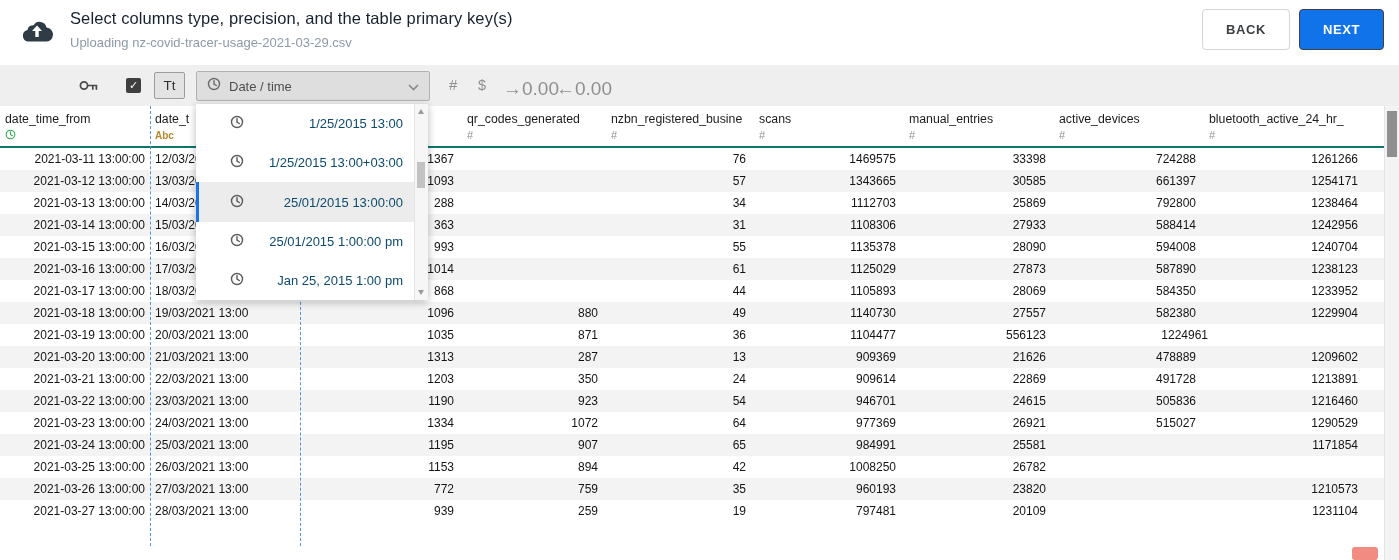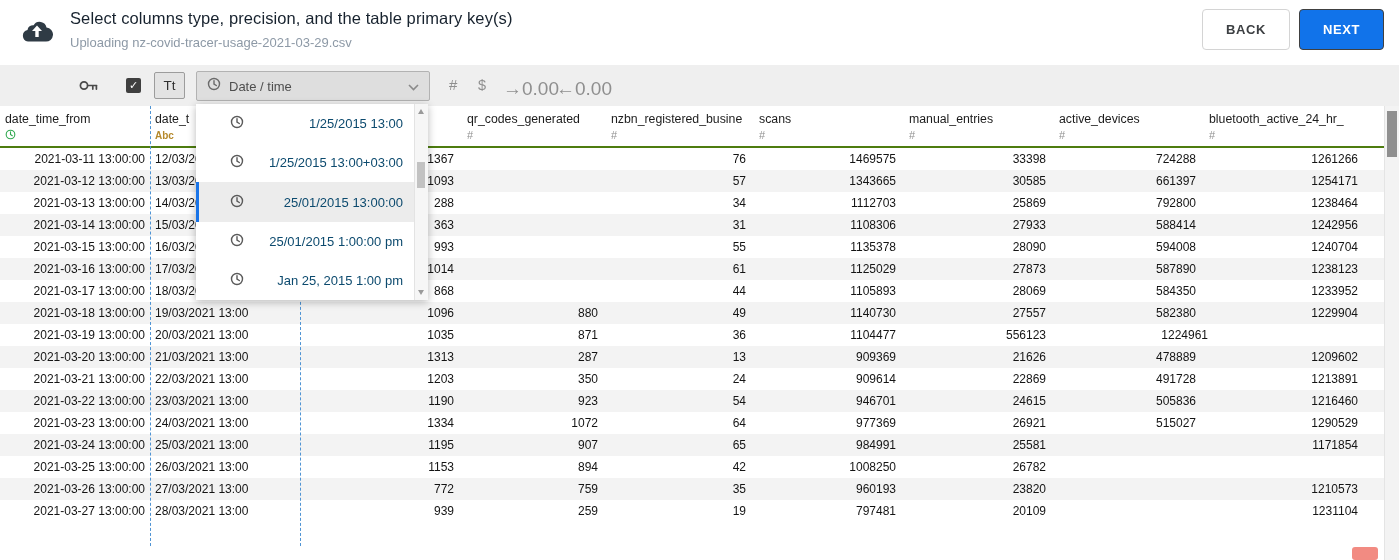--- a/index.html
+++ b/index.html
@@ -31,21 +31,21 @@
                align-items:center;padding:0 10px;gap:8px;cursor:pointer;}
   .type-select .sel-label{flex:1;font-size:13px;color:#4e4e4e;}
   .fmt{position:absolute;color:#8f8f8f;font-size:19px;top:13px;cursor:pointer;}
   .fmt.hash{left:449px;font-size:15px;top:11px;}
   .fmt.dollar{left:478px;font-size:14.5px;top:12px;}
   .fmt.inc{left:503px;}
   .fmt.dec{left:556px;}
 
   
   .ghead{position:absolute;left:0;top:106px;width:1384px;height:42px;box-sizing:border-box;
-         background:#fff;border-bottom:2px solid #4d7c0f;display:flex;}
+         background:#fff;border-bottom:2px solid #0f766e;display:flex;}
   .hcell{box-sizing:border-box;padding:6px 0 0 5px;overflow:hidden;cursor:pointer;}
   .hname{font-size:12.3px;color:#1c1c1c;white-space:nowrap;overflow:hidden;}
   .hind{margin-top:3px;height:13px;font-size:10.5px;line-height:13px;}
   .hind.abc{color:#b5892b;font-weight:700;font-size:10px;}
   .hind.hash{color:#929292;font-size:11px;}
   .gbody{position:absolute;left:0;top:148px;width:1384px;}
   .grow{display:flex;width:1384px;height:22px;background:#fff;}
   .grow:nth-child(even){background:#f3f3f3;}
   .gcell{box-sizing:border-box;line-height:22px;font-size:12px;color:#141414;
          white-space:nowrap;overflow:hidden;padding:0 8px 0 5px;}

